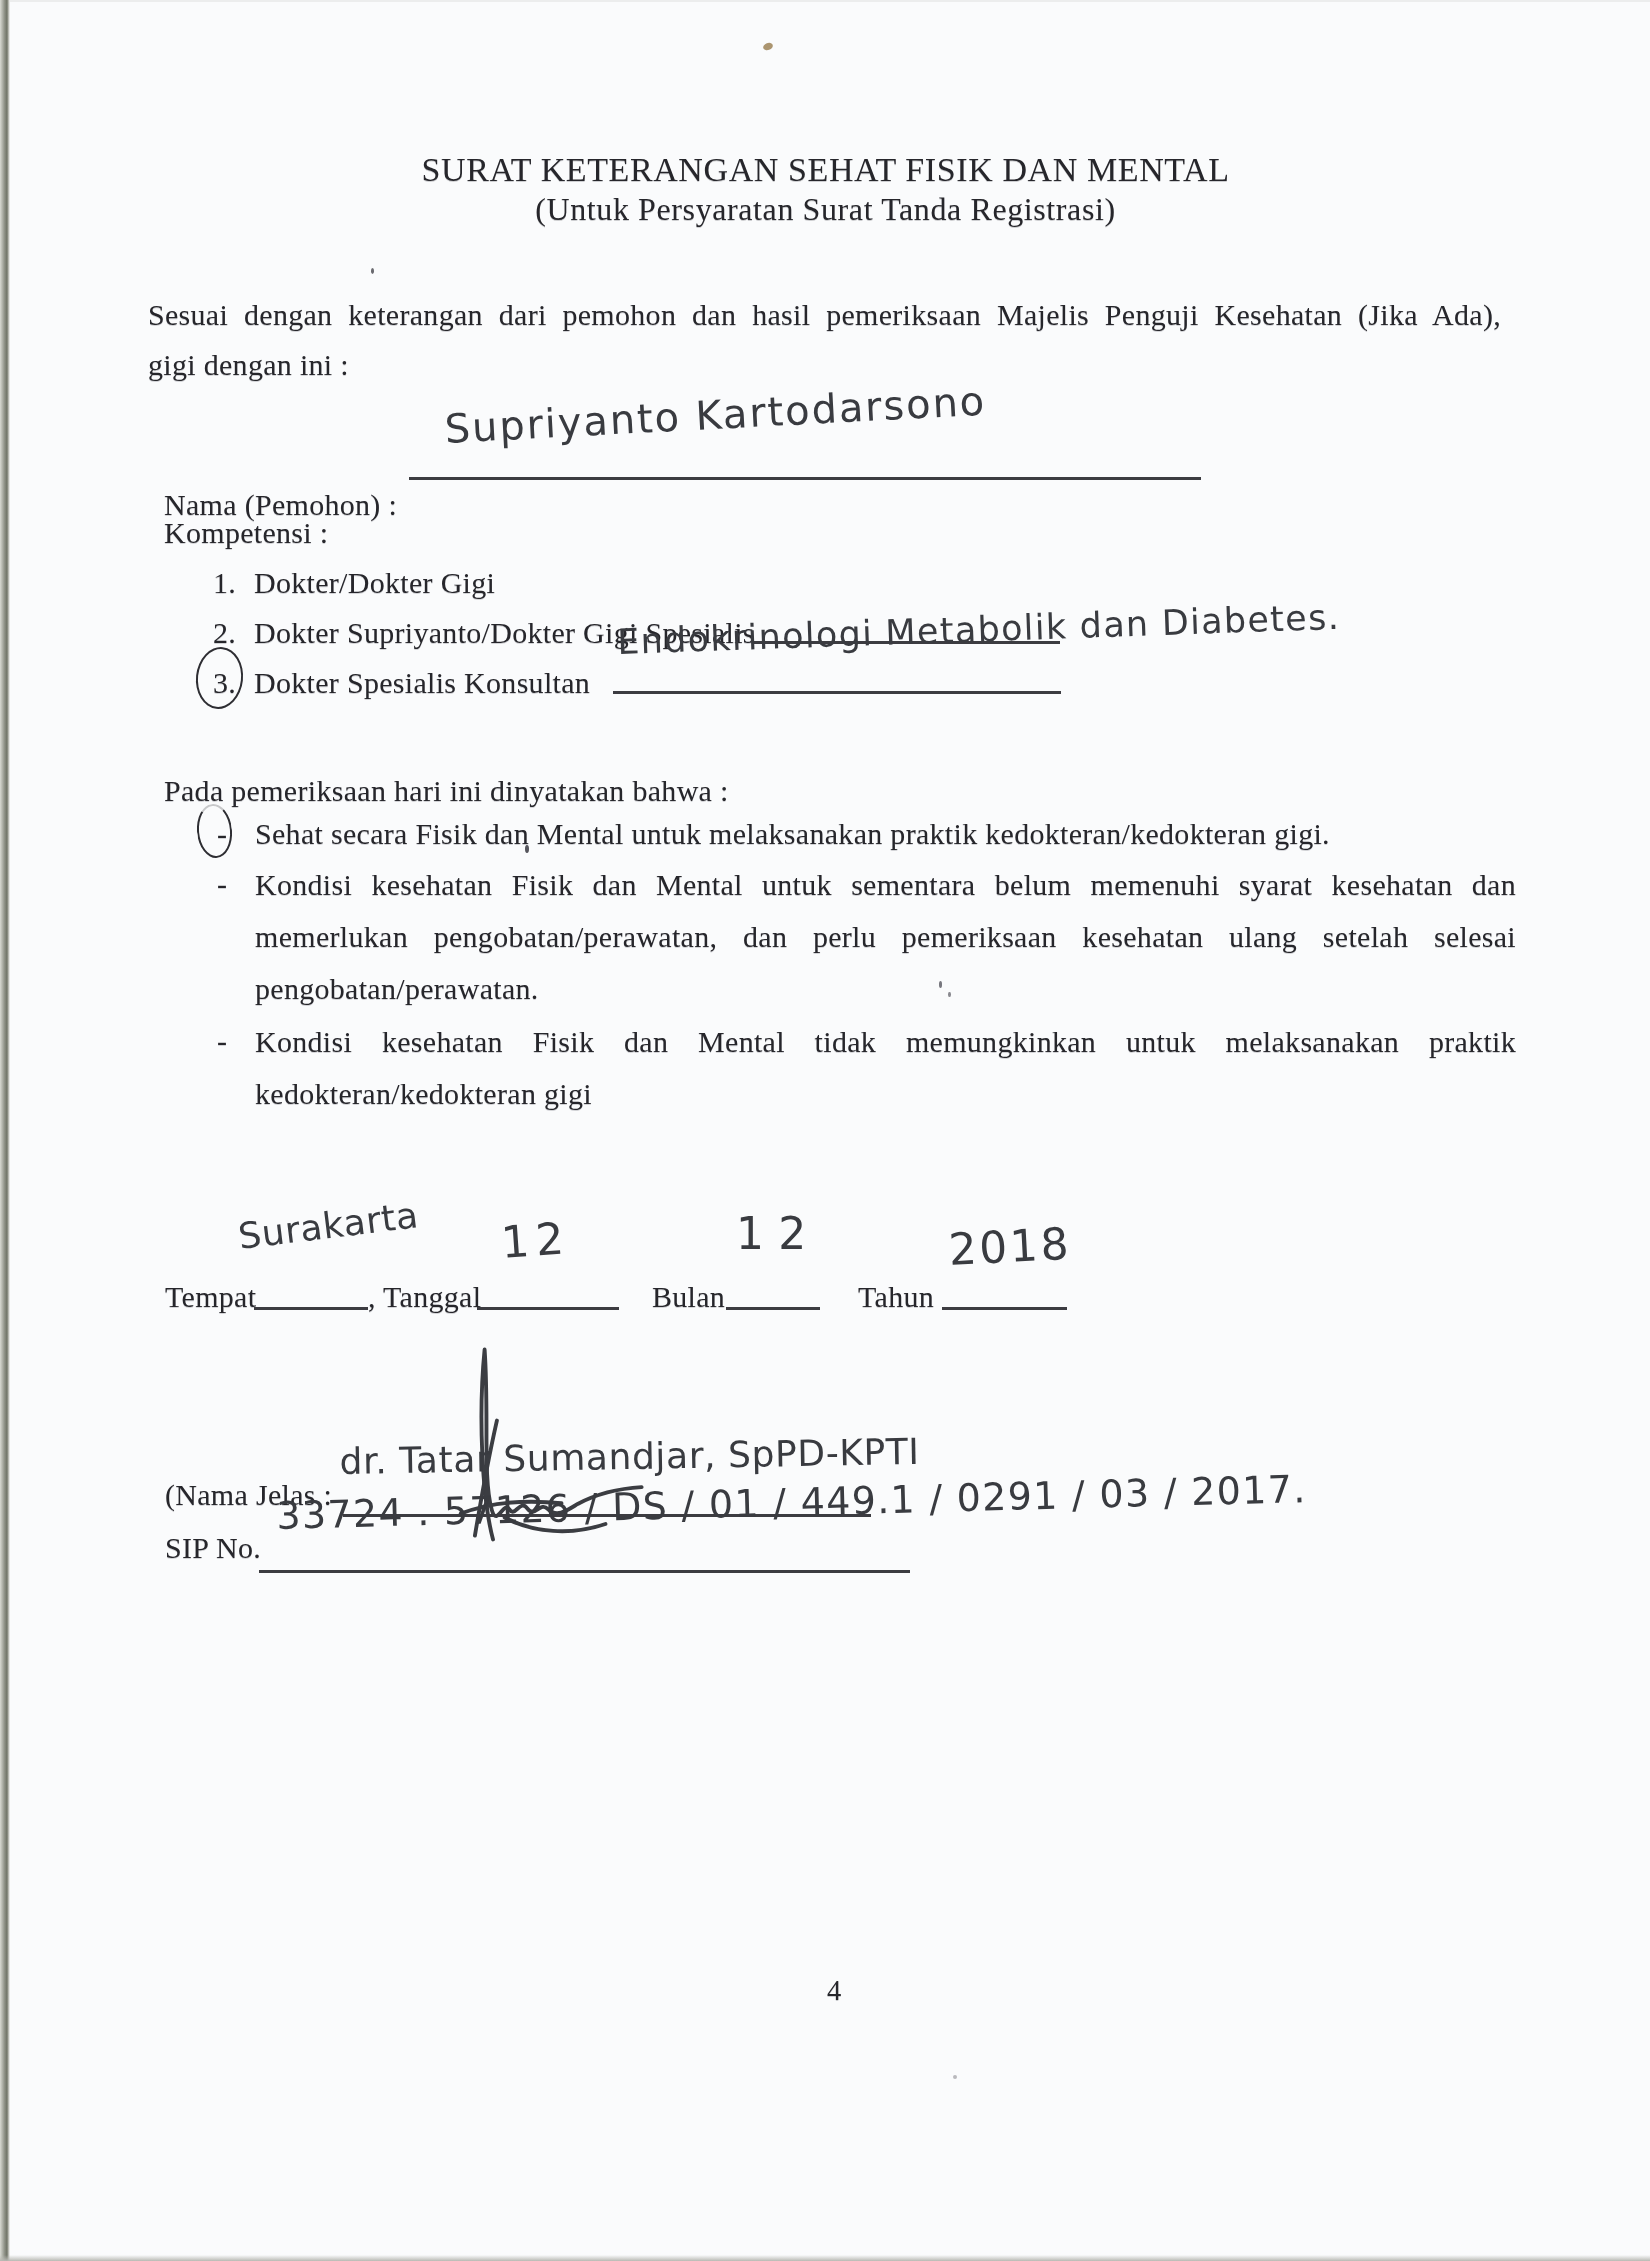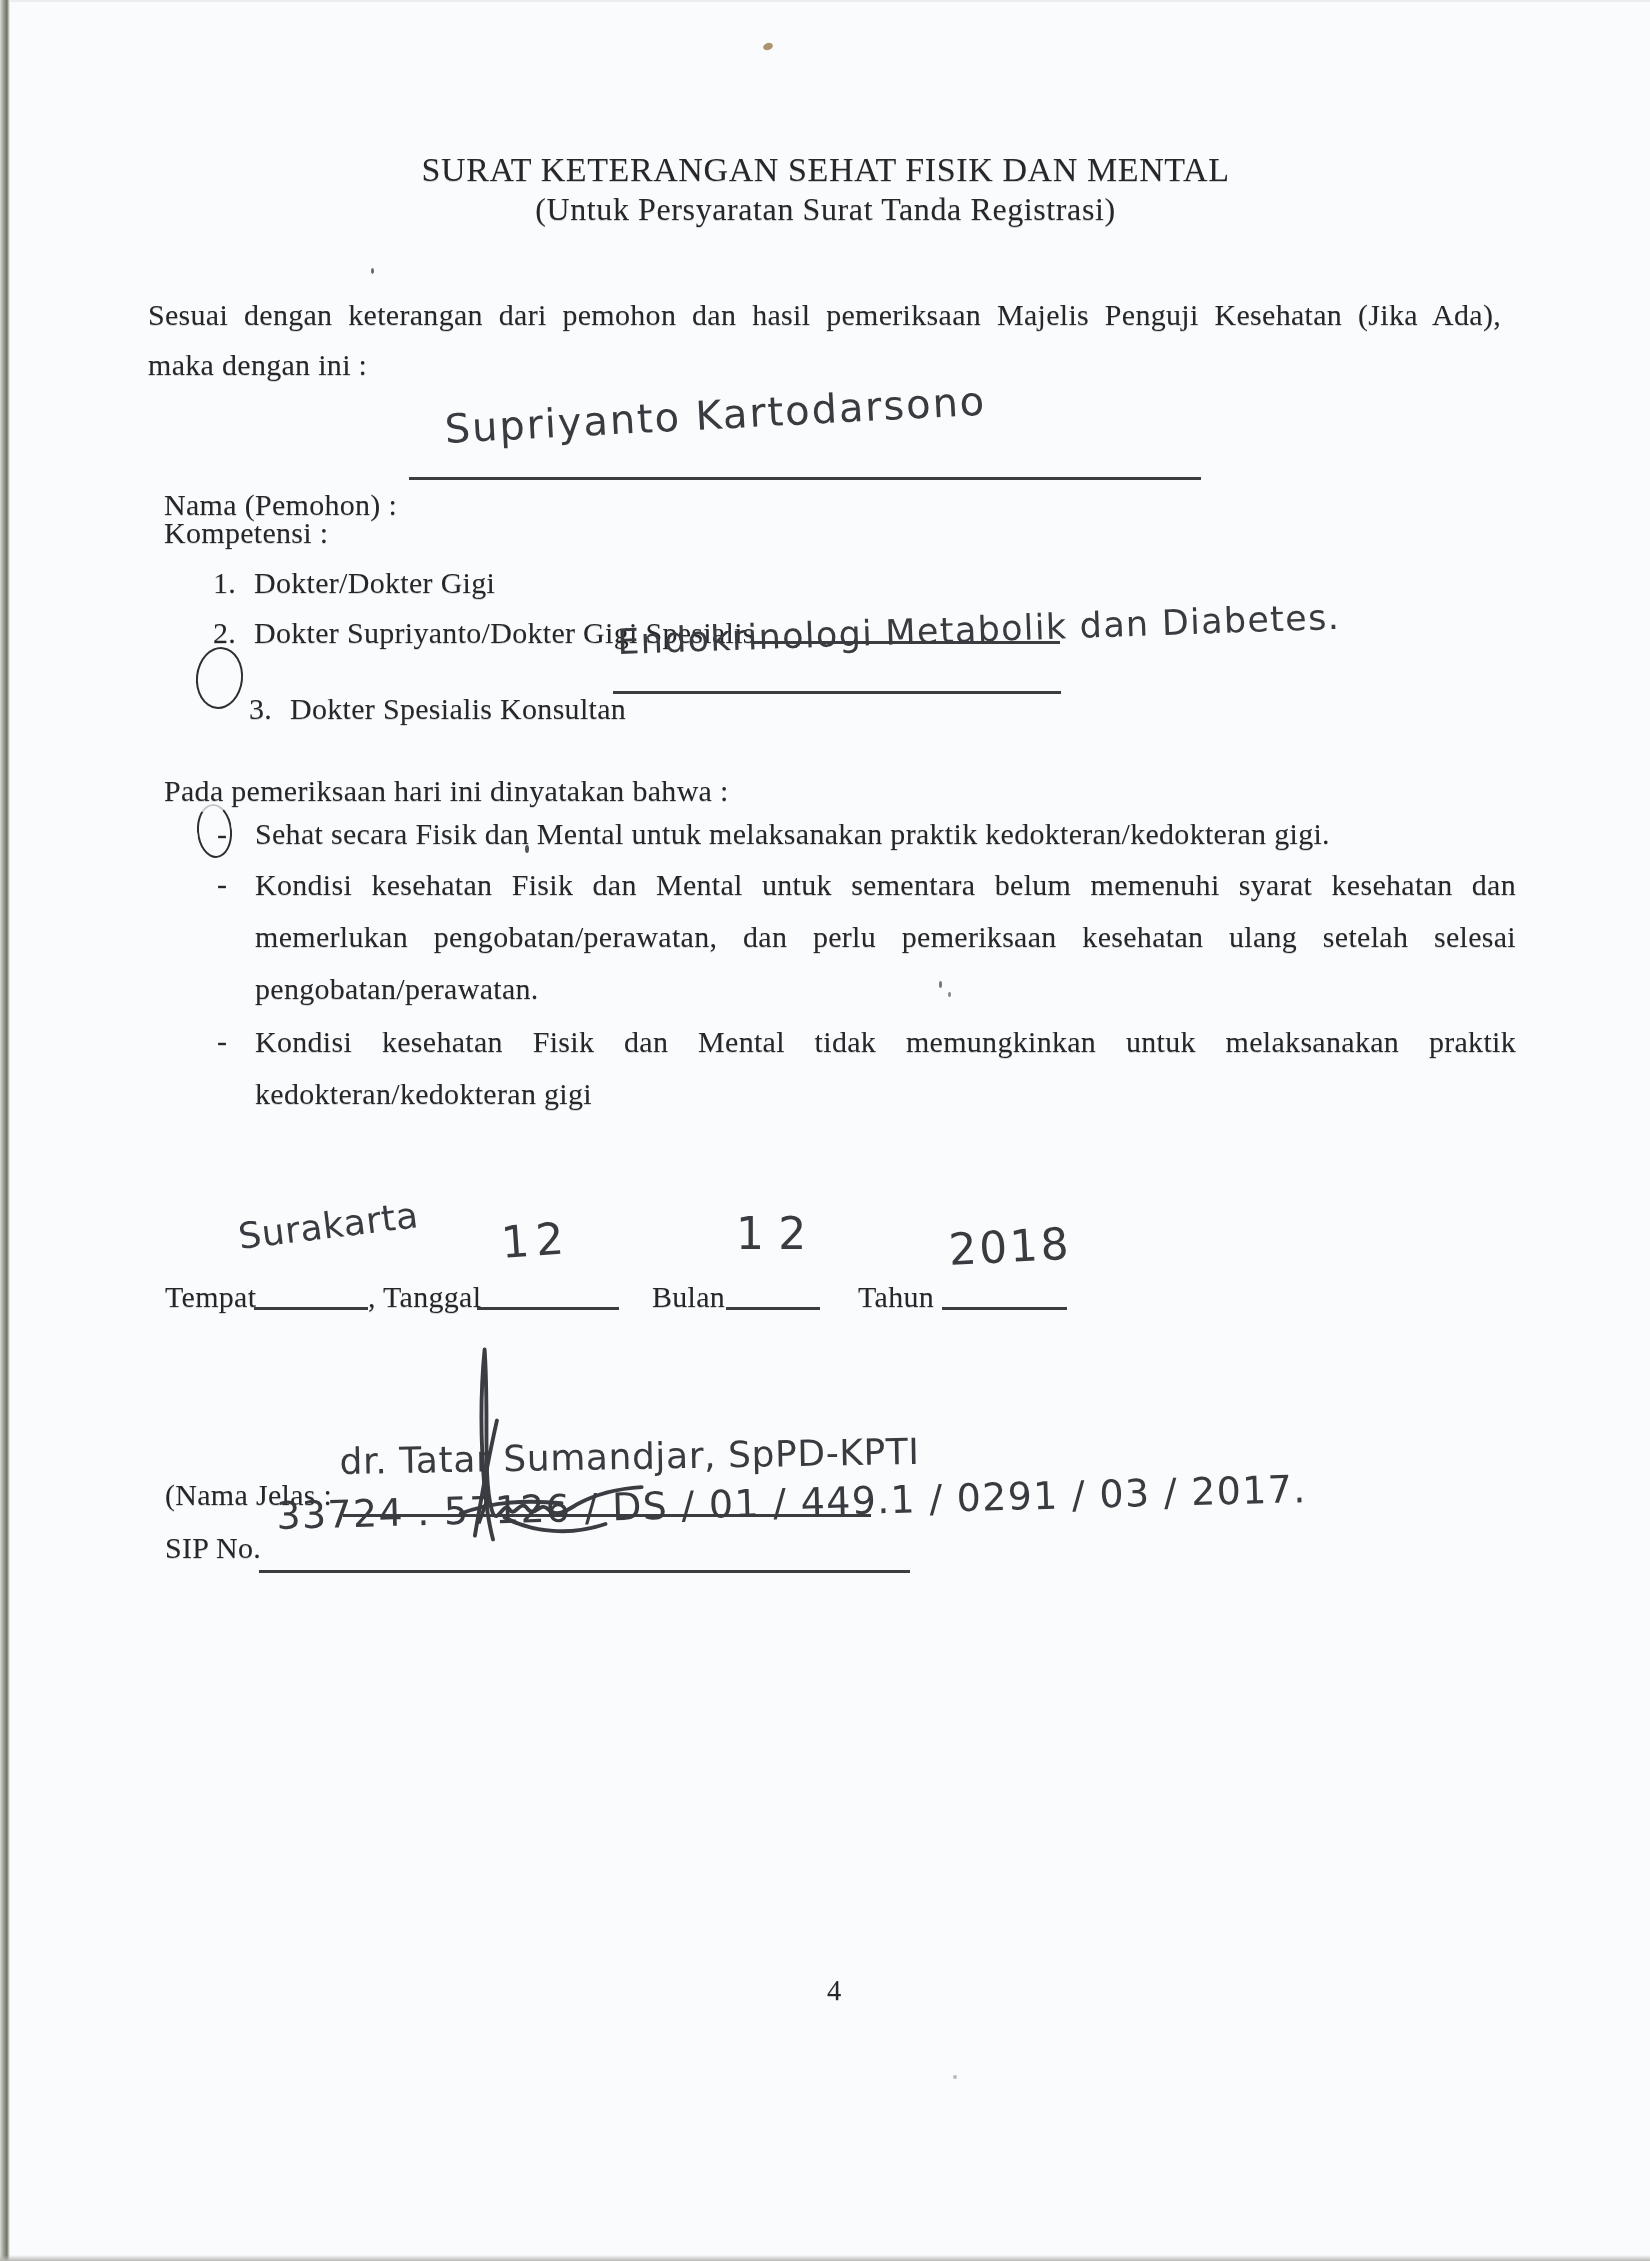--- a/index.html
+++ b/index.html
@@ -59,39 +59,39 @@
   <div class="speck" style="left:525px;top:845px;width:3.9px;height:7.8px;background:#55555c;"></div>
   <div class="speck" style="left:939px;top:981px;width:3.2px;height:6.5px;background:#77777e;"></div>
   <div class="speck" style="left:948px;top:992px;width:2.6px;height:4.5px;background:#8a8a90;"></div>
   <div class="speck" style="left:953px;top:2075px;width:3.9px;height:3.9px;background:#b9b9bd;"></div>
 
   <div class="title" style="top:191px;font-size:32px;">(Untuk Persyaratan Surat Tanda Registrasi)</div>
   <div class="title" style="top:151px;">SURAT KETERANGAN SEHAT FISIK DAN MENTAL</div>
 
   <div class="block" style="left:148px;top:290px;width:1353px;">
     <div class="ln jl">Sesuai dengan keterangan dari pemohon dan hasil pemeriksaan Majelis Penguji Kesehatan (Jika Ada),</div>
-    <div class="ln">maka dengan ini :</div>
+    <div class="ln">gigi dengan ini :</div>
   </div>
 
   <div class="pr" style="left:164px;top:442px;margin-top:38px;">Nama (Pemohon) :</div>
   <div class="rule" style="left:409px;top:477px;width:792px;"></div>
   <div class="hw" style="left:446px;top:406px;font-size:40px;transform:rotate(-3deg);">Supriyanto Kartodarsono</div>
 
   <div class="pr" style="left:164px;top:508px;">Kompetensi :</div>
 
   <div class="pr" style="left:213px;top:558px;">
     <span class="num">1.</span><span>Dokter/Dokter Gigi</span>
   </div>
 
   <div class="pr" style="left:213px;top:608px;">
     <span class="num">2.</span><span>Dokter Supriyanto/Dokter Gigi Spesialis</span>
   </div>
   <div class="rule" style="left:753px;top:641px;width:307px;"></div>
 
-  <div class="pr" style="left:213px;top:684px;margin-left:36px;">
+  <div class="pr" style="left:213px;top:658px;">
     <span class="num">3.</span><span>Dokter Spesialis Konsultan</span>
   </div>
   <div class="circ" style="left:196px;top:647px;width:47px;height:62px;transform:rotate(6deg);"></div>
   <div class="rule" style="left:613px;top:691px;width:448px;"></div>
   <div class="hw" style="left:618px;top:622px;font-size:35px;transform:rotate(-2deg);letter-spacing:1.3px;">Endokrinologi Metabolik dan Diabetes.</div>
 
   <div class="pr" style="left:164px;top:766px;">Pada pemeriksaan hari ini dinyatakan bahwa :</div>
 
   <div class="pr" style="left:217px;top:809px;">-</div>
   <div class="circ open" style="left:197px;top:804px;width:35px;height:54px;transform:rotate(-5deg);"></div>

